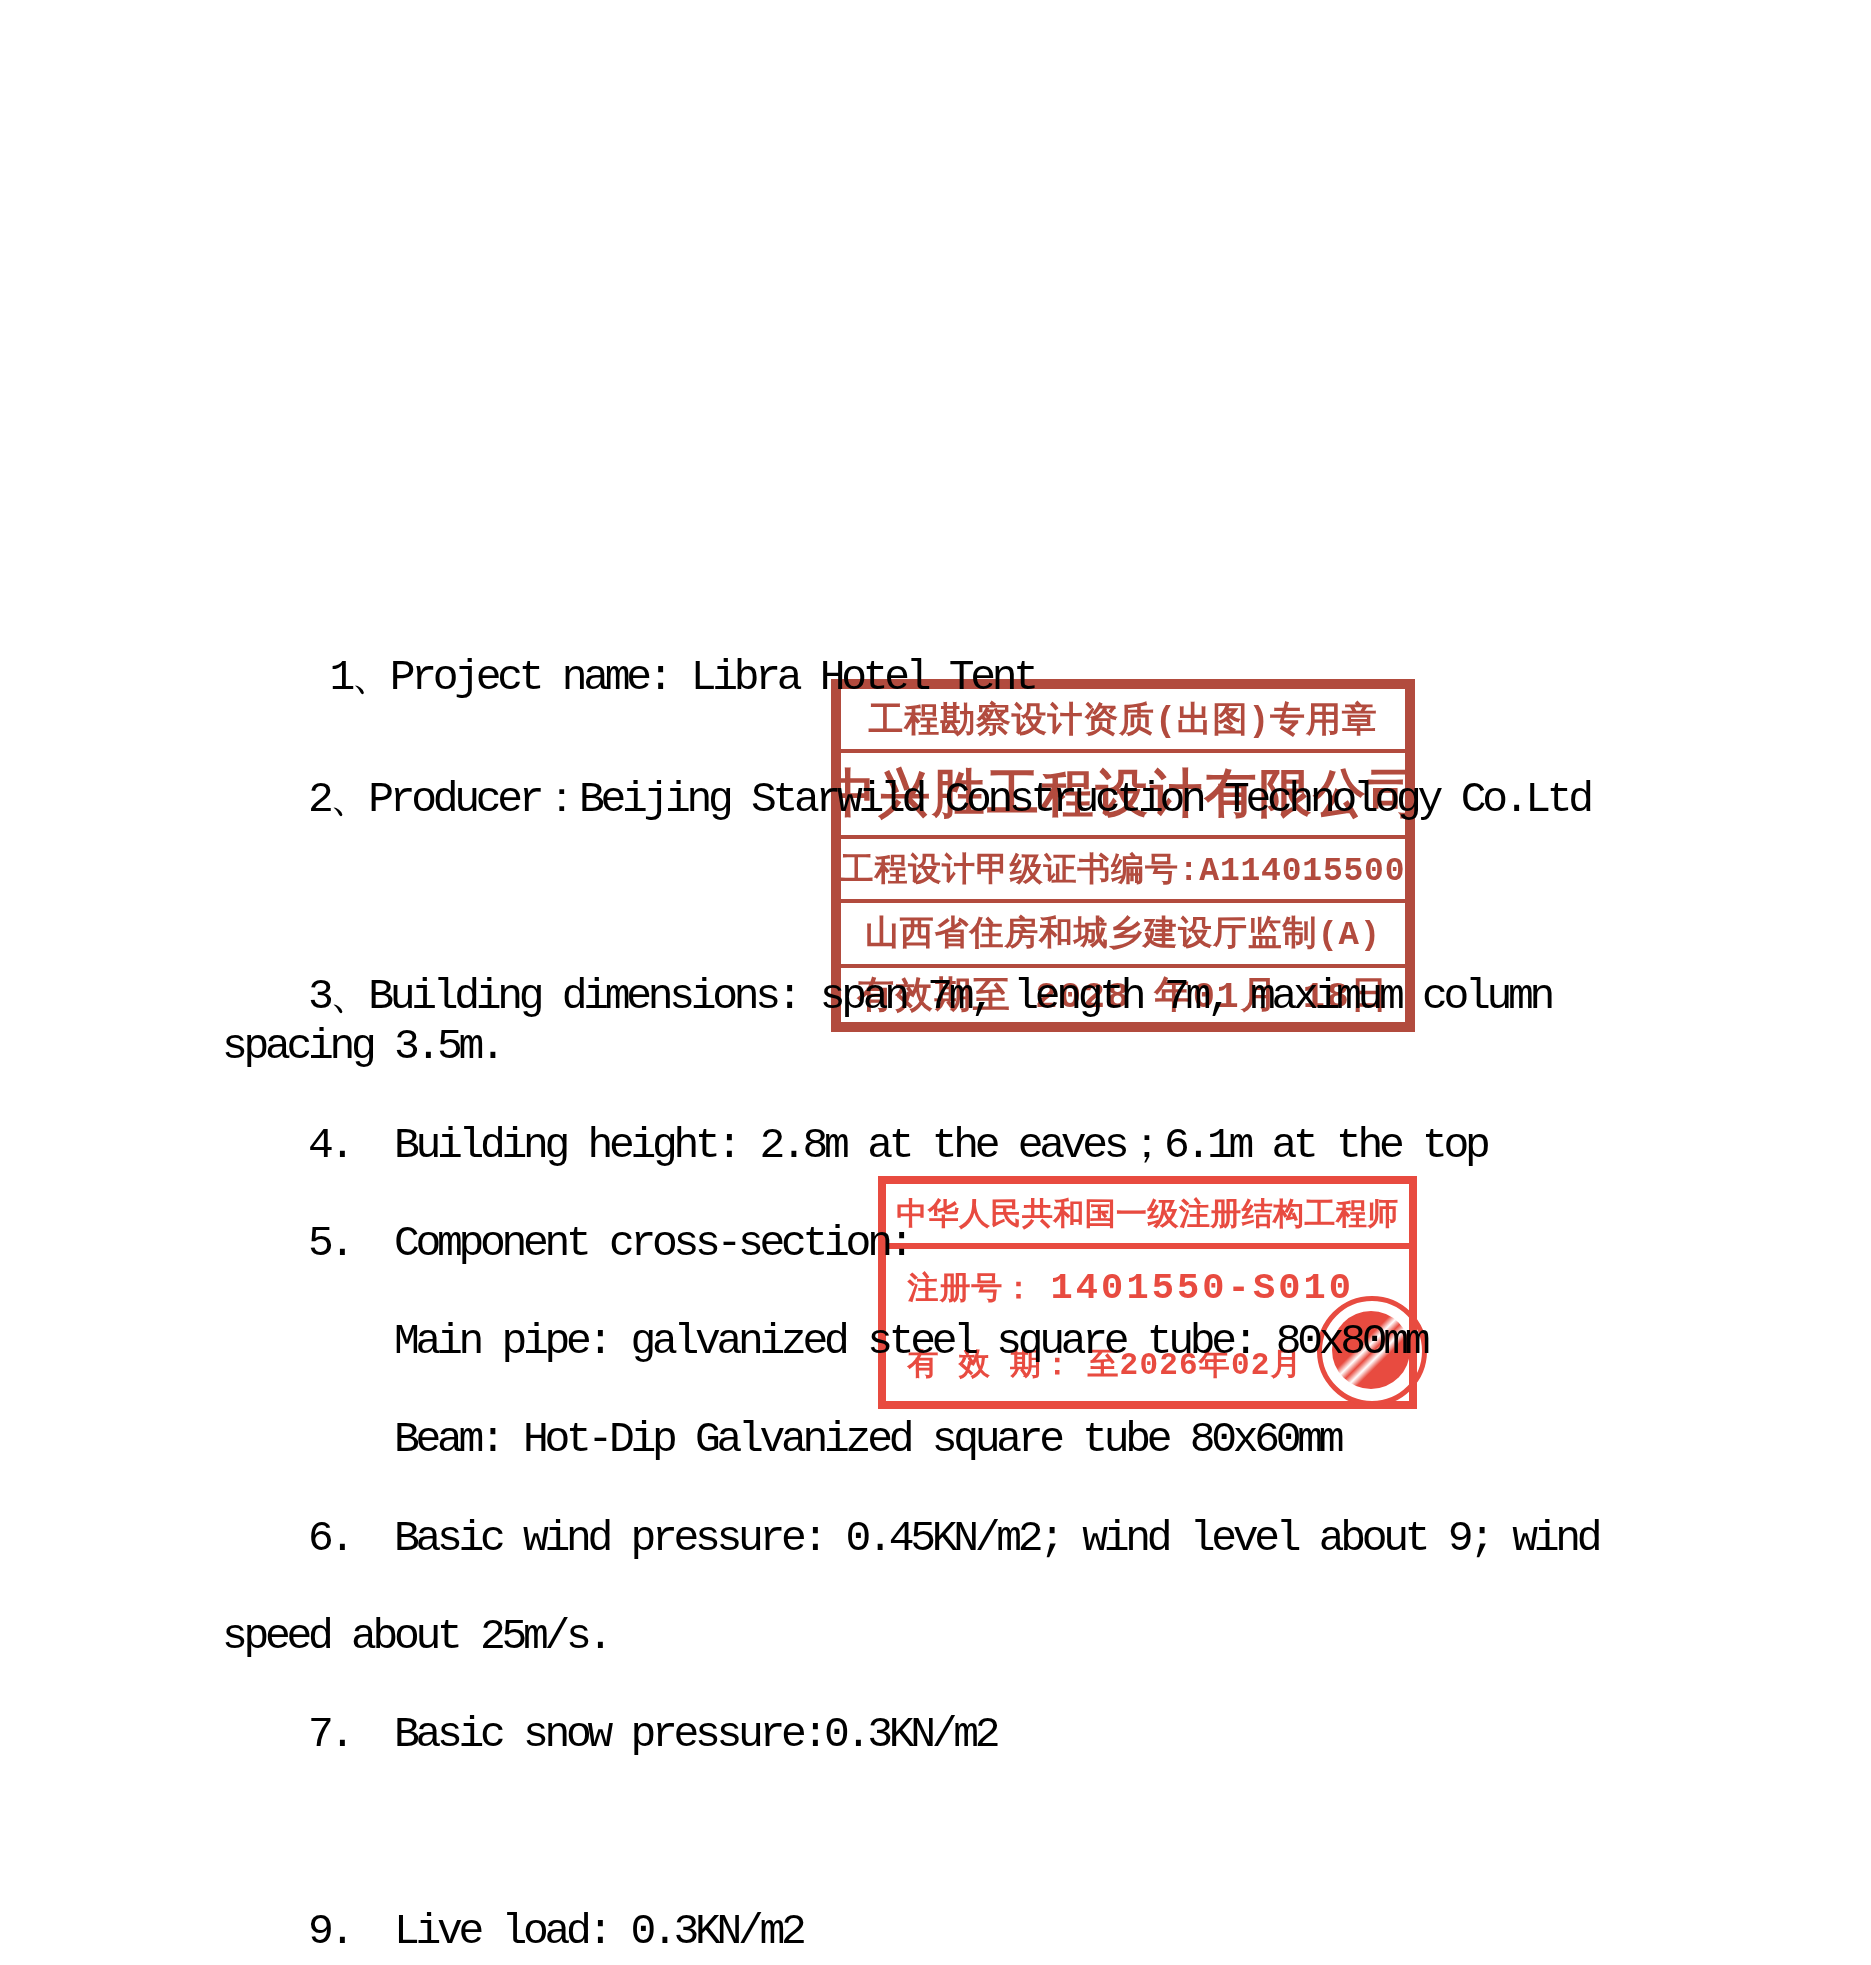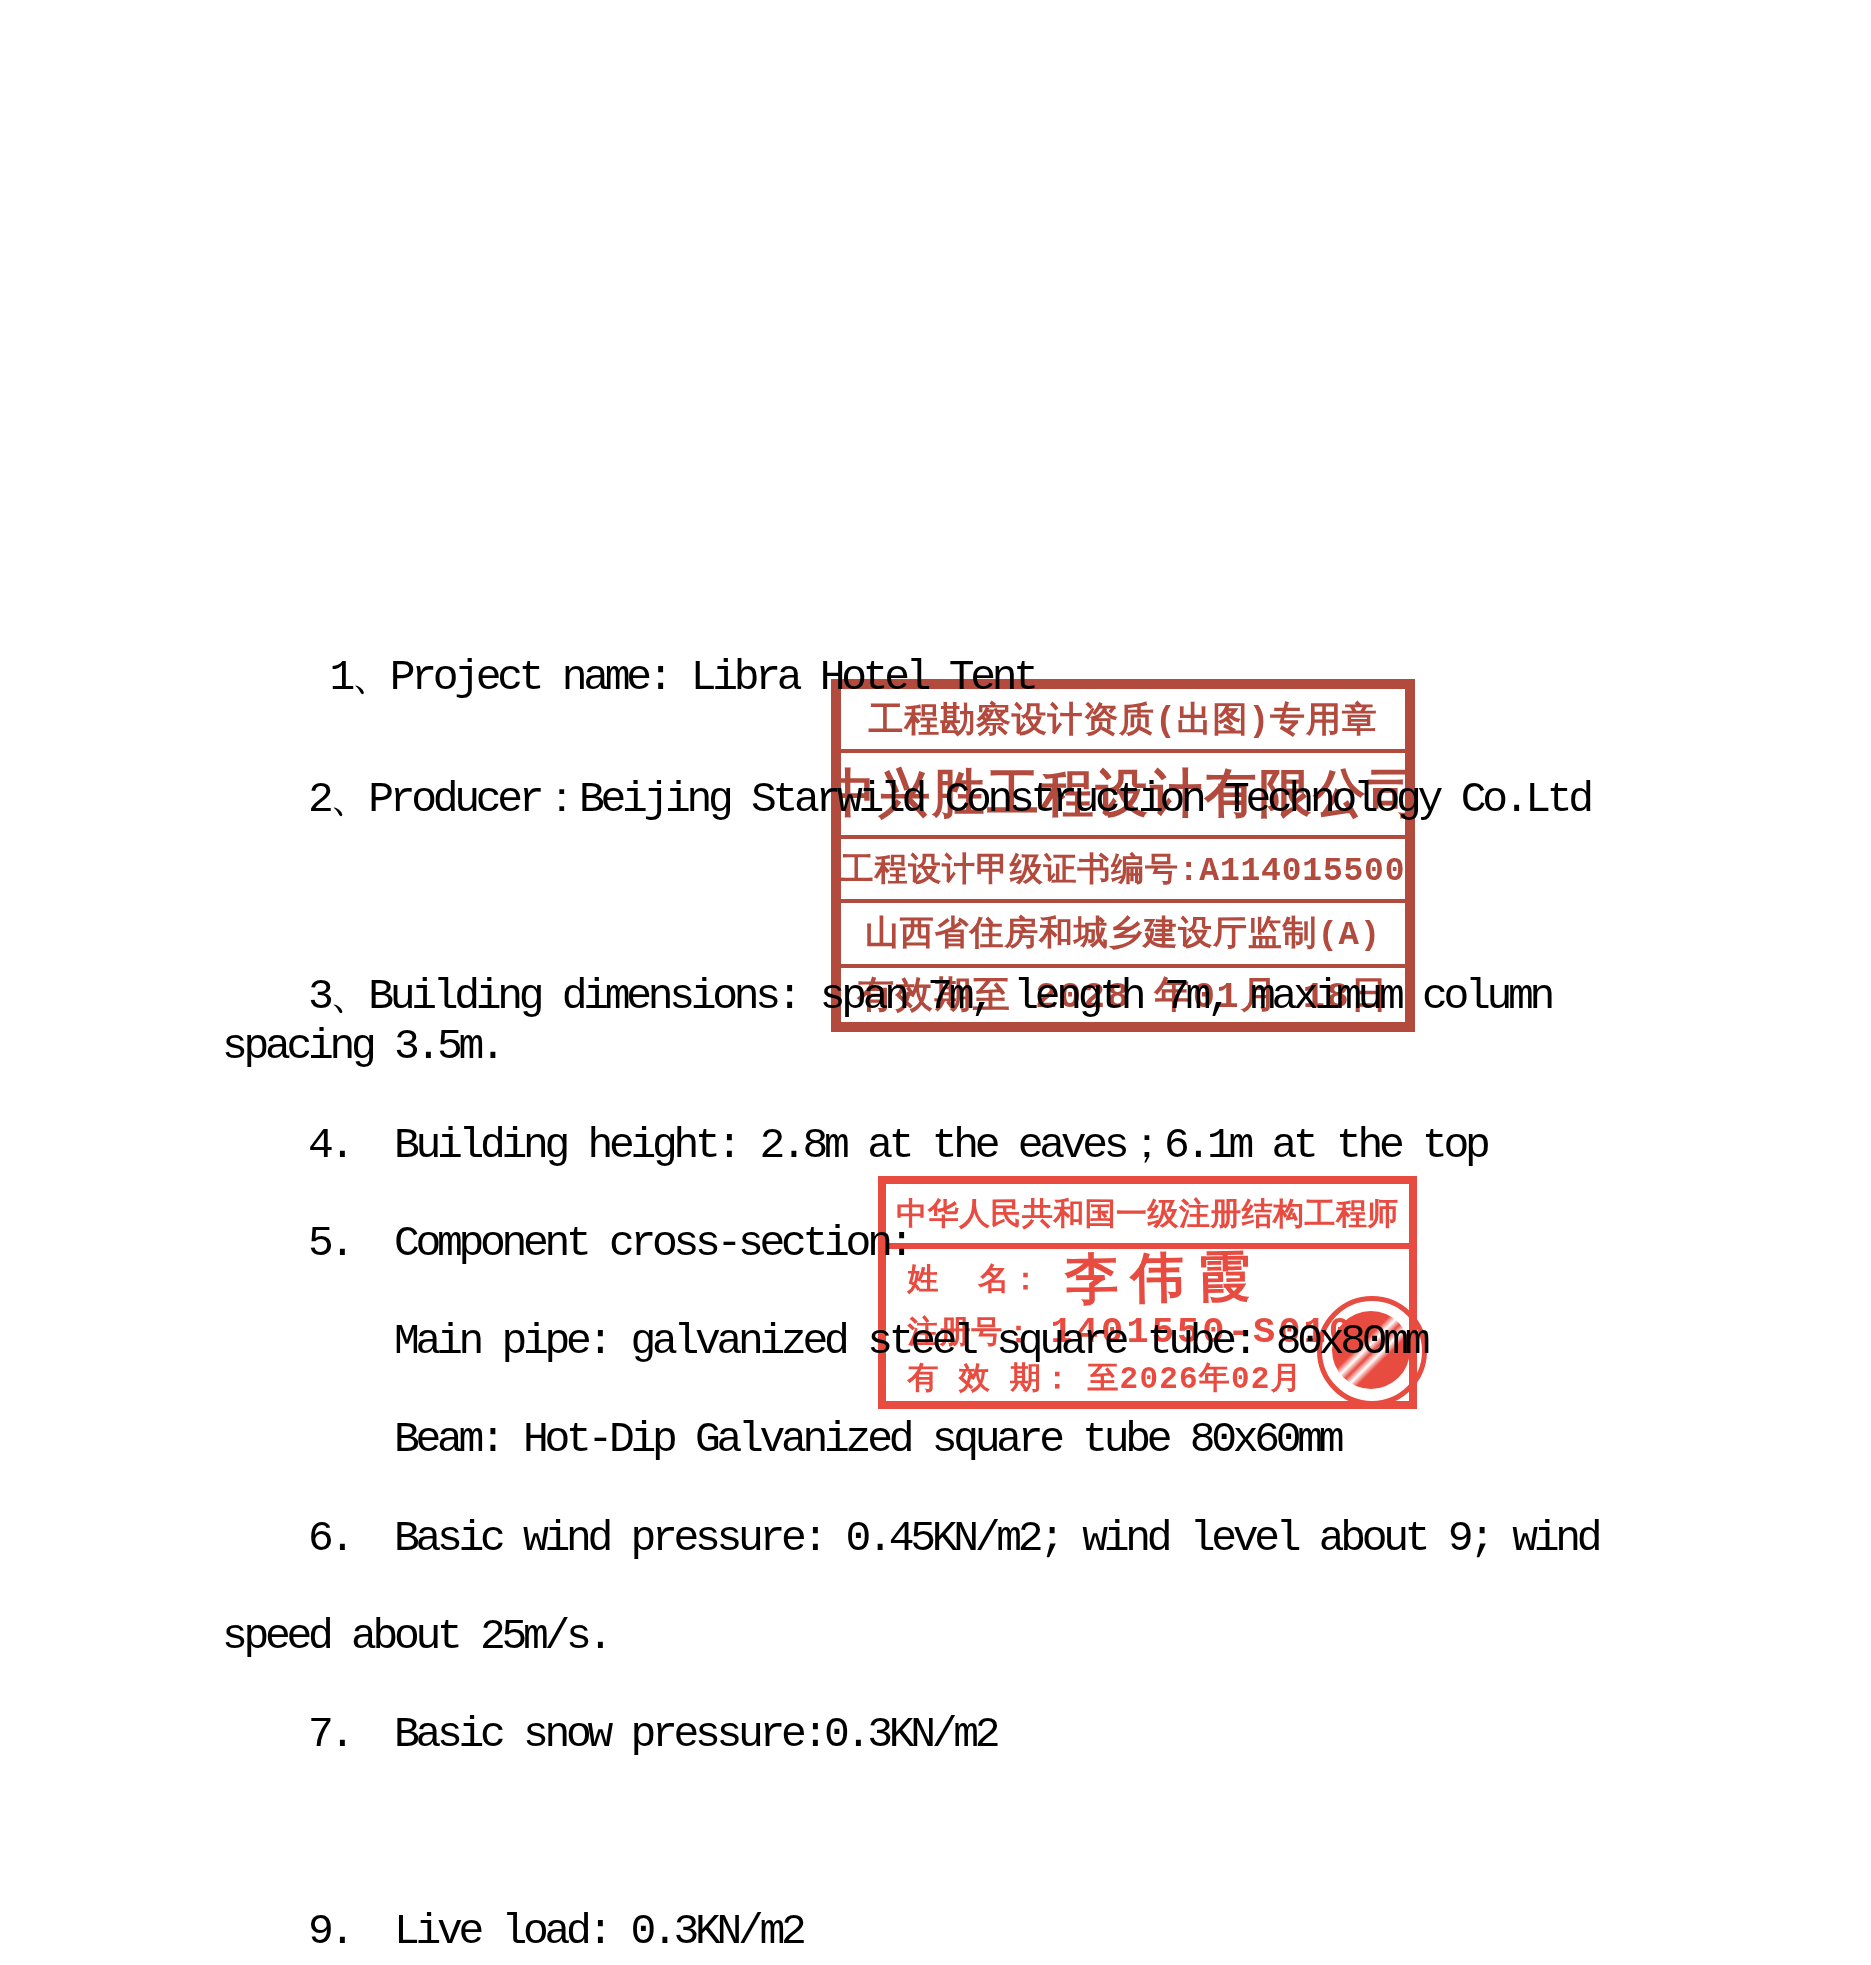--- a/index.html
+++ b/index.html
@@ -179,24 +179,20 @@
       <span>工程设计甲级</span>
       <span class="sq-gap"></span>
       <span>证书编号:A114015500</span>
     </div>
     <div class="sq-row sq-issuer">山西省住房和城乡建设厅监制(A)</div>
     <div class="sq-row sq-date">有效期至 2028 年01月 18日</div>
   </div>
 
   <div class="stamp stamp-eng">
     <div class="se-header">中华人民共和国一级注册结构工程师</div>
-    <div class="se-row se-name-row">
-      <span class="se-label">姓  名：</span>
-      <span class="se-name">李伟霞</span>
-    </div>
     <div class="se-row se-reg-row">
       <span class="se-label">注册号：</span>
       <span class="se-reg">1401550-S010</span>
     </div>
     <div class="se-row se-val-row">
       <span class="se-label">有 效 期：</span>
       <span class="se-val">至2026年02月</span>
     </div>
     <div class="se-seal">
       <div class="se-seal-inner"></div>

